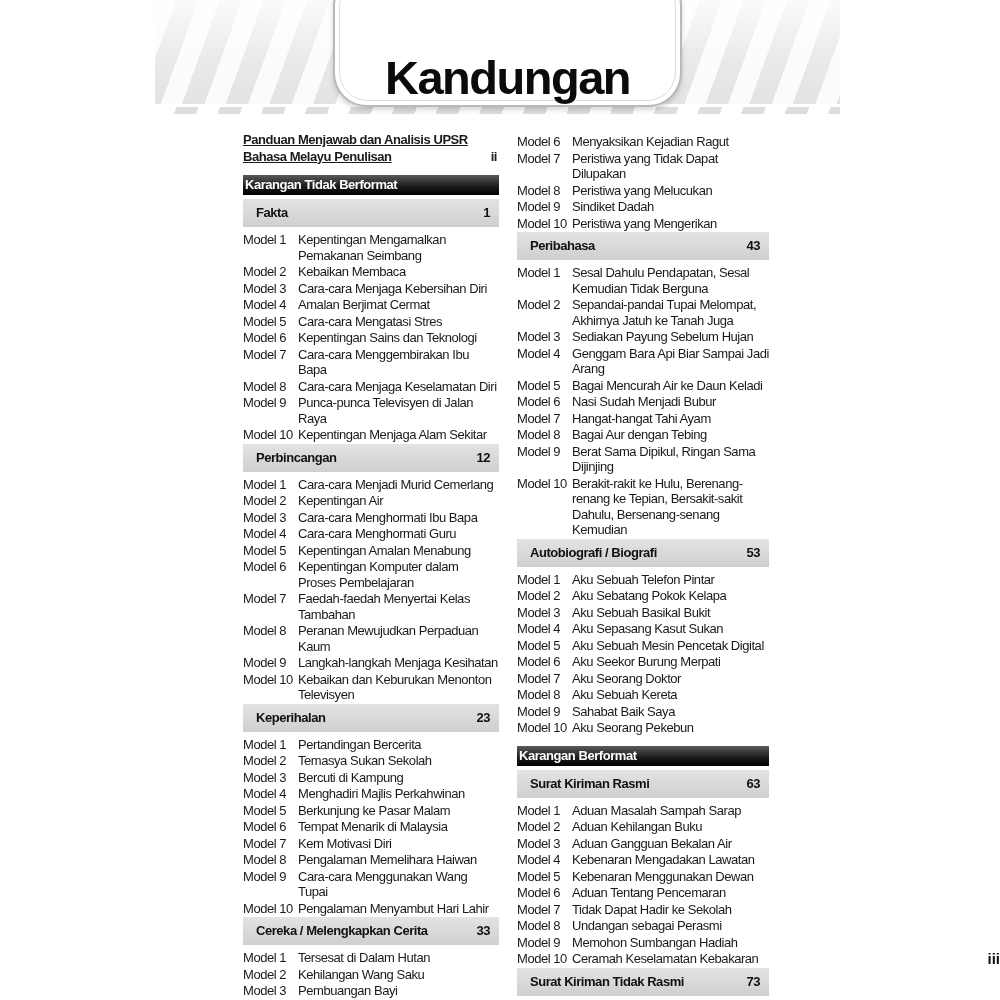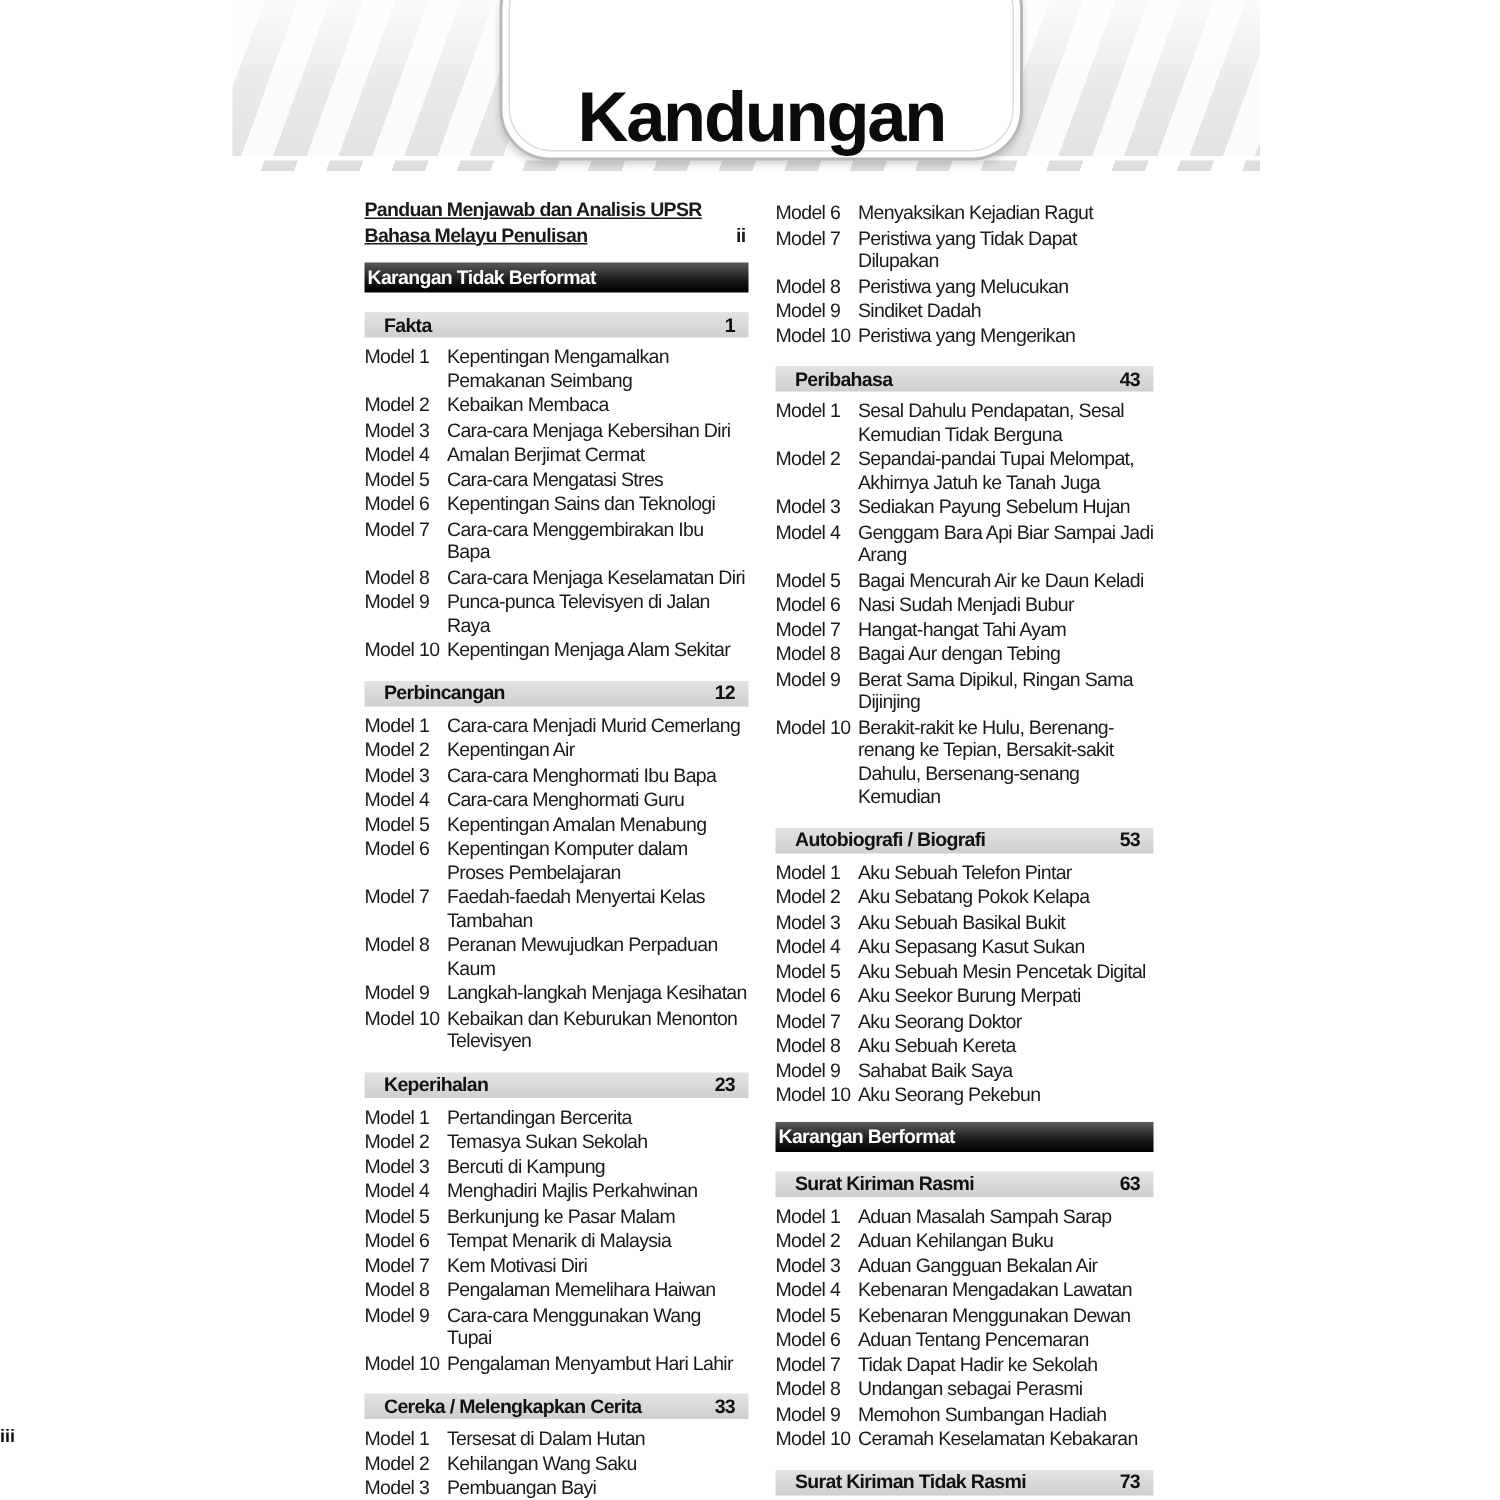--- a/index.html
+++ b/index.html
@@ -41,31 +41,31 @@
   .col-left{left:243px;width:256px;}
   .col-right{left:517px;width:252px;padding-top:2px;}
   .intro{font-weight:bold;position:relative;line-height:16.5px;margin-bottom:9px;padding-right:16px;text-decoration:underline;}
   .intro-page{position:absolute;right:2px;bottom:0;}
   .part-bar{
     margin:10px 0 4px;height:20px;display:flex;align-items:center;
     background:linear-gradient(180deg,#5a5a5a,#191919 60%,#000000);
     color:#ffffff;font-weight:bold;padding-left:2px;
   }
   .section-bar{
-    margin:13px 0 5px;height:17px;display:flex;align-items:center;justify-content:space-between;
+    margin:1px 0 5px;height:28px;display:flex;align-items:center;justify-content:space-between;
     background:linear-gradient(180deg,#e3e3e3,#cfcfcf);
     color:#111111;font-weight:bold;padding:0 9px 0 13px;
   }
   .row{display:flex;margin-bottom:1px;}
   .row .no{width:55px;flex:0 0 55px;}
   .row .ti{flex:1;}
   
   .footer{
-    position:absolute;left:0;right:0;top:950px;text-align:left;
-    font-weight:bold;font-size:12px;color:#111111;
+    position:absolute;left:0;right:0;top:950px;text-align:right;
+    font-weight:bold;font-size:15px;color:#111111;
   }
 </style>
 </head>
 <body>
 
 <div class="page">
 
   <div class="banner"></div>
   <div class="banner-strip"></div>
   <div class="title-box">

